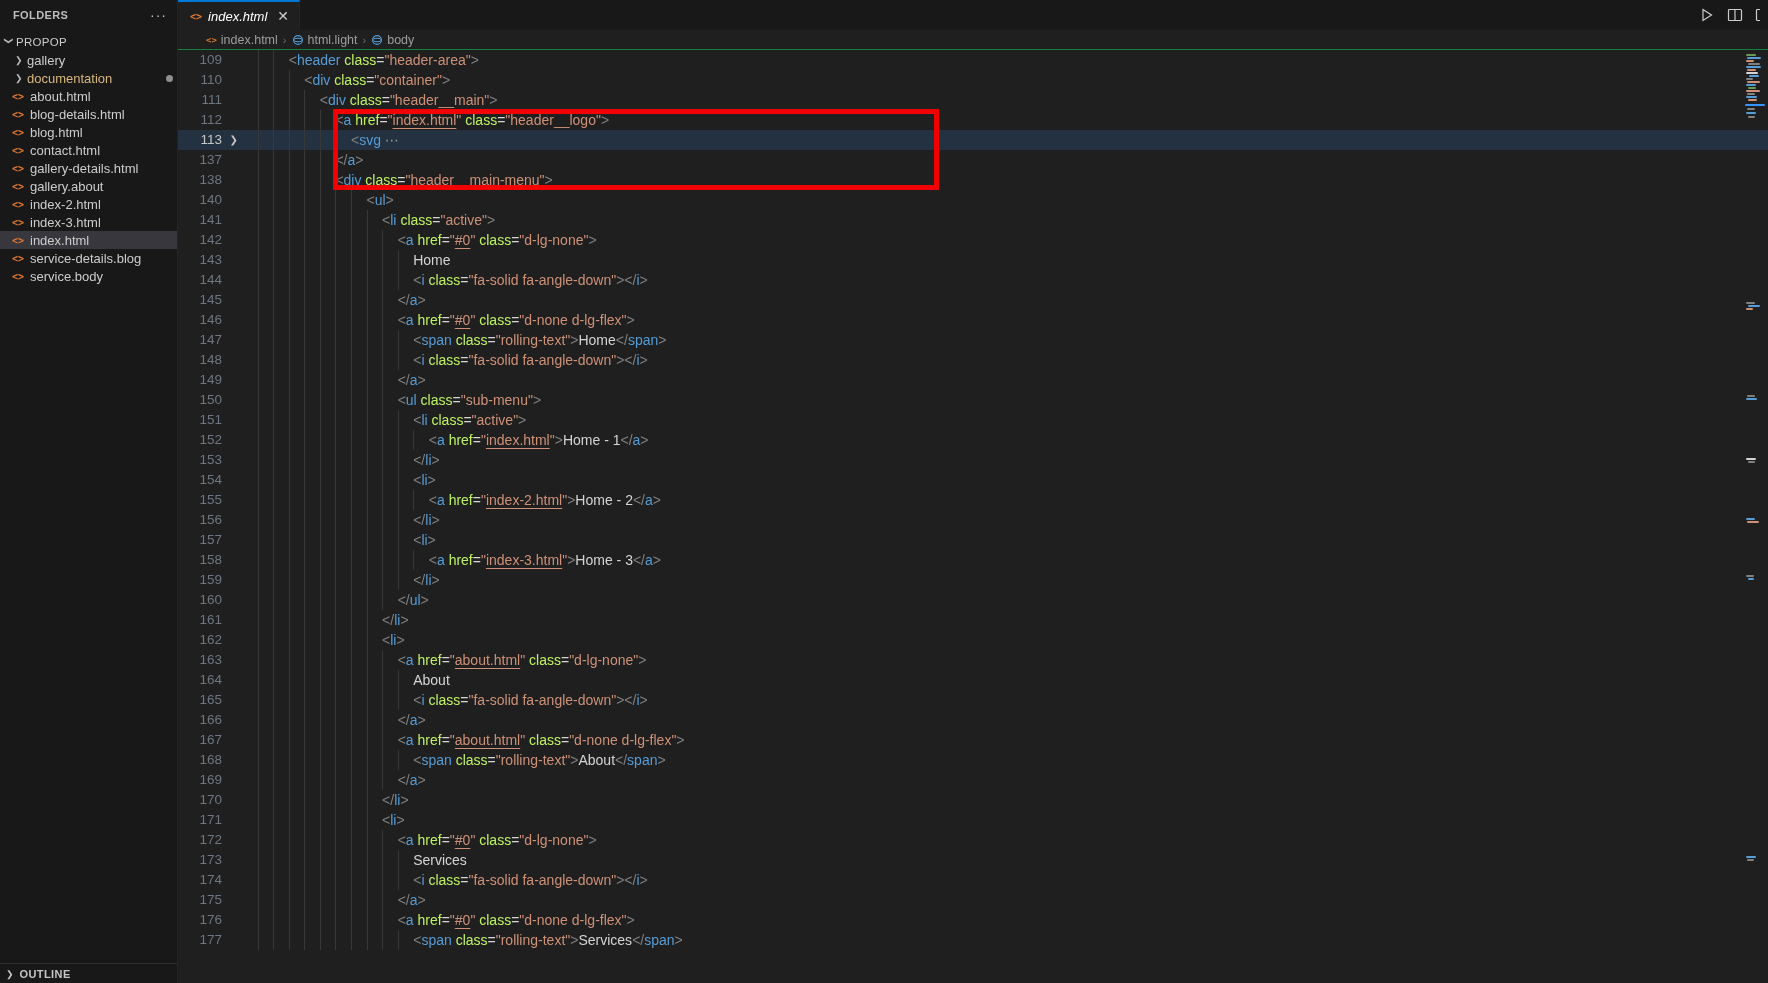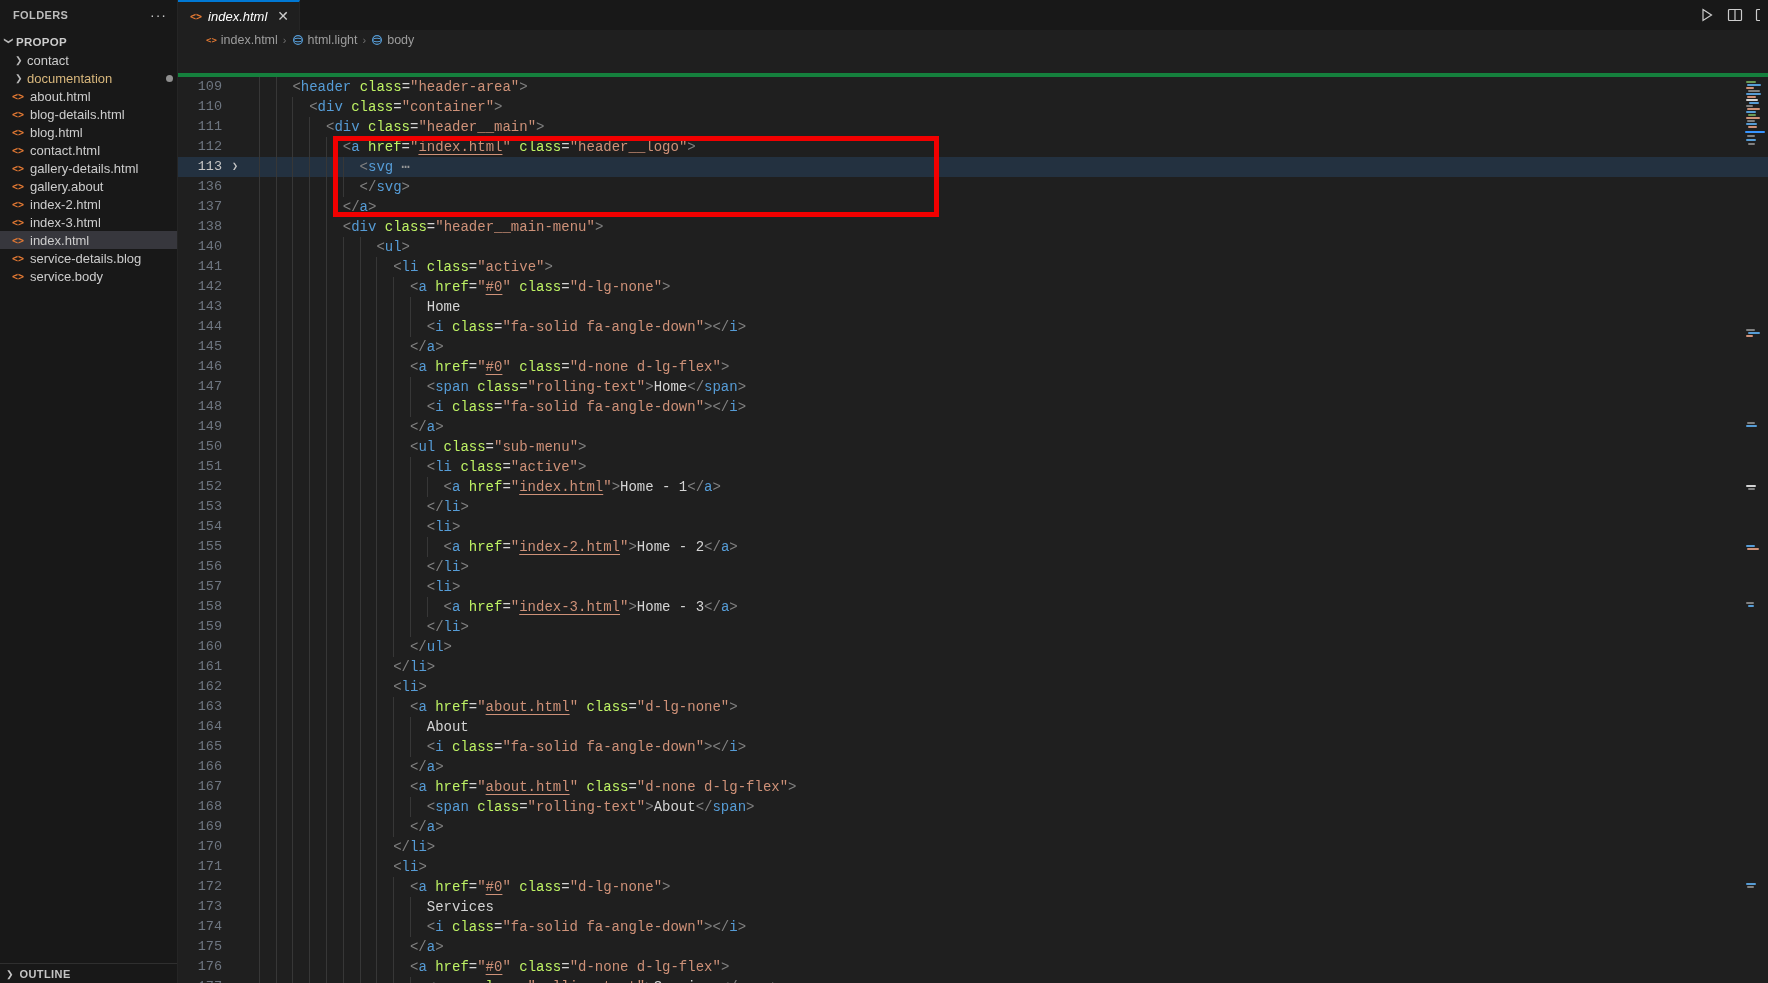--- a/index.html
+++ b/index.html
@@ -13,21 +13,21 @@
   .sb-header { display:flex; align-items:center; justify-content:space-between;
                height:30px; padding:0 10px 0 13px; }
   .sb-title { font-size:11px; font-weight:bold; color:#bdbdbd; letter-spacing:.4px; }
   .sb-more { color:#c5c5c5; font-size:14px; letter-spacing:1px; cursor:pointer; line-height:10px; }
   .tree { position:absolute; top:33px; left:0; right:0; }
   .trow { position:relative; display:flex; align-items:center; height:18px;
           font-size:13px; color:#cccccc; white-space:nowrap; cursor:pointer; }
   .trow.selected { background:#37373d; }
   .trow .chev { width:10px; margin-left:15px; font-size:9px; color:#b8b8b8; flex:none; }
   .trow.root .chev { margin-left:4px; }
-  .trow.root .lbl { font-weight:bold; font-size:11.5px; letter-spacing:.3px; }
+  .trow.root .lbl { font-weight:normal; font-size:11.5px; letter-spacing:.3px; }
   .trow .ficon { width:16px; margin-left:12px; flex:none; color:#e37933; font-weight:bold;
                  font-size:10px; font-family:"DejaVu Sans Mono", monospace; }
   .trow .lbl { margin-left:2px; }
   .trow .gold { color:#d8b77c; }
   .badge-dot { position:absolute; right:4px; top:6px; width:7px; height:7px;
                border-radius:50%; background:#8f8f8f; }
   .outline-bar { position:absolute; bottom:0; left:0; right:0; height:20px;
                  display:flex; align-items:center; border-top:1px solid #2f2f2f;
                  background:#181818; cursor:pointer; }
   .outline-bar .chev { font-size:9px; color:#c5c5c5; margin:0 6px 0 6px; }
@@ -52,22 +52,22 @@
   .breadcrumb { height:19px; display:flex; align-items:center; gap:3px;
                 padding-left:28px; font-size:12.5px; color:#9d9d9d; background:#1f1f1f; }
   .bc-item { display:flex; align-items:center; gap:4px; cursor:pointer; }
   .bc-sep { color:#6f6f6f; font-size:11px; margin:0 2px; }
   .bc-ficon { color:#e37933; font-weight:bold; font-size:9px;
               font-family:"DejaVu Sans Mono", monospace; }
   .bc-sym svg { display:block; }
 
   
   .code-area { position:absolute; top:49px; left:0; right:0; bottom:0;
-               overflow:hidden; border-top:4px solid #15803d;
-               font-family:Liberation Mono, monospace; font-size:14px;margin-top:24px; }
+               overflow:hidden; border-top:1px solid #15803d;
+               font-family:Liberation Sans, sans-serif; font-size:14px; }
   .crow { position:relative; display:flex; height:20px; line-height:20px; white-space:pre; }
   .crow.sel { background:#233140; }
   .gutter { position:relative; width:64px; flex:none; text-align:right;
             padding-right:20px; color:#6e7681; font-size:13.5px; }
   .crow.sel .gutter { color:#c6c6c6; }
   .fold-chev { position:absolute; right:4px; top:0; color:#c5c5c5; font-size:10px; }
   .ctext { flex:1; color:#d4d4d4; }
   .ind { display:inline-block; width:2ch; }
   .ind.g { box-shadow:inset 1px 0 0 #373737; }
   .tk-p { color:#808080; } .tk-t { color:#569cd6; } .tk-a { color:#bef264; }
@@ -91,21 +91,21 @@
       <span class="sb-title">FOLDERS</span>
       <span class="sb-more">···</span>
     </div>
     <div class="tree" id="tree">
         <div class="trow root">
           <span class="chev" style="display: inline-block; transform: rotate(90deg);">❯</span>
           <span class="lbl">PROPOP</span>
         </div>
         <div class="trow">
           <span class="chev">❯</span>
-          <span class="lbl">contact</span>
+          <span class="lbl">gallery</span>
         </div>
         <div class="trow">
           <span class="chev">❯</span>
           <span class="lbl gold">documentation</span>
           <span class="badge-dot"></span>
         </div>
         <div class="trow">
           <span class="ficon">&lt;&gt;</span>
           <span class="lbl">about.html</span>
         </div>
@@ -211,21 +211,20 @@
       </span>
     </div>
 
     <div class="code-area" id="code">
       <div class="red-annotation"></div>
       <div class="crow"><span class="gutter">109</span><span class="ctext"><span class="ind">  </span><span class="ind g">  </span><span class="ind g">  </span><span class="tk-p">&lt;</span><span class="tk-t">header</span><span class="tk-o"> </span><span class="tk-a">class</span><span class="tk-o">=</span><span class="tk-s">"header-area"</span><span class="tk-p">&gt;</span></span></div>
         <div class="crow"><span class="gutter">110</span><span class="ctext"><span class="ind">  </span><span class="ind g">  </span><span class="ind g">  </span><span class="ind g">  </span><span class="tk-p">&lt;</span><span class="tk-t">div</span><span class="tk-o"> </span><span class="tk-a">class</span><span class="tk-o">=</span><span class="tk-s">"container"</span><span class="tk-p">&gt;</span></span></div>
         <div class="crow"><span class="gutter">111</span><span class="ctext"><span class="ind">  </span><span class="ind g">  </span><span class="ind g">  </span><span class="ind g">  </span><span class="ind g">  </span><span class="tk-p">&lt;</span><span class="tk-t">div</span><span class="tk-o"> </span><span class="tk-a">class</span><span class="tk-o">=</span><span class="tk-s">"header__main"</span><span class="tk-p">&gt;</span></span></div>
         <div class="crow"><span class="gutter">112</span><span class="ctext"><span class="ind">  </span><span class="ind g">  </span><span class="ind g">  </span><span class="ind g">  </span><span class="ind g">  </span><span class="ind g">  </span><span class="tk-p">&lt;</span><span class="tk-t">a</span><span class="tk-o"> </span><span class="tk-a">href</span><span class="tk-o">=</span><span class="tk-s">"</span><span class="tk-u">index.html</span><span class="tk-s">"</span><span class="tk-o"> </span><span class="tk-a">class</span><span class="tk-o">=</span><span class="tk-s">"header__logo"</span><span class="tk-p">&gt;</span></span></div>
         <div class="crow sel"><span class="gutter">113<span class="fold-chev">❯</span></span><span class="ctext"><span class="ind">  </span><span class="ind g">  </span><span class="ind g">  </span><span class="ind g">  </span><span class="ind g">  </span><span class="ind g">  </span><span class="ind g">  </span><span class="tk-p">&lt;</span><span class="tk-t">svg</span><span class="tk-o"> </span><span class="tk-f">⋯</span></span></div>
-        <div class="crow"><span class="gutter">136</span><span class="ctext"><span class="ind">  </span><span class="ind g">  </span><span class="ind g">  </span><span class="ind g">  </span><span class="ind g">  </span><span class="ind g">  </span><span class="ind g">  </span><span class="tk-p">&lt;/</span><span class="tk-t">svg</span><span class="tk-p">&gt;</span></span></div>
         <div class="crow"><span class="gutter">137</span><span class="ctext"><span class="ind">  </span><span class="ind g">  </span><span class="ind g">  </span><span class="ind g">  </span><span class="ind g">  </span><span class="ind g">  </span><span class="tk-p">&lt;/</span><span class="tk-t">a</span><span class="tk-p">&gt;</span></span></div>
         <div class="crow"><span class="gutter">138</span><span class="ctext"><span class="ind">  </span><span class="ind g">  </span><span class="ind g">  </span><span class="ind g">  </span><span class="ind g">  </span><span class="ind g">  </span><span class="tk-p">&lt;</span><span class="tk-t">div</span><span class="tk-o"> </span><span class="tk-a">class</span><span class="tk-o">=</span><span class="tk-s">"header__main-menu"</span><span class="tk-p">&gt;</span></span></div>
         <div class="crow"><span class="gutter">140</span><span class="ctext"><span class="ind">  </span><span class="ind g">  </span><span class="ind g">  </span><span class="ind g">  </span><span class="ind g">  </span><span class="ind g">  </span><span class="ind g">  </span><span class="ind g">  </span><span class="tk-p">&lt;</span><span class="tk-t">ul</span><span class="tk-p">&gt;</span></span></div>
         <div class="crow"><span class="gutter">141</span><span class="ctext"><span class="ind">  </span><span class="ind g">  </span><span class="ind g">  </span><span class="ind g">  </span><span class="ind g">  </span><span class="ind g">  </span><span class="ind g">  </span><span class="ind g">  </span><span class="ind g">  </span><span class="tk-p">&lt;</span><span class="tk-t">li</span><span class="tk-o"> </span><span class="tk-a">class</span><span class="tk-o">=</span><span class="tk-s">"active"</span><span class="tk-p">&gt;</span></span></div>
         <div class="crow"><span class="gutter">142</span><span class="ctext"><span class="ind">  </span><span class="ind g">  </span><span class="ind g">  </span><span class="ind g">  </span><span class="ind g">  </span><span class="ind g">  </span><span class="ind g">  </span><span class="ind g">  </span><span class="ind g">  </span><span class="ind g">  </span><span class="tk-p">&lt;</span><span class="tk-t">a</span><span class="tk-o"> </span><span class="tk-a">href</span><span class="tk-o">=</span><span class="tk-s">"</span><span class="tk-u">#0</span><span class="tk-s">"</span><span class="tk-o"> </span><span class="tk-a">class</span><span class="tk-o">=</span><span class="tk-s">"d-lg-none"</span><span class="tk-p">&gt;</span></span></div>
         <div class="crow"><span class="gutter">143</span><span class="ctext"><span class="ind">  </span><span class="ind g">  </span><span class="ind g">  </span><span class="ind g">  </span><span class="ind g">  </span><span class="ind g">  </span><span class="ind g">  </span><span class="ind g">  </span><span class="ind g">  </span><span class="ind g">  </span><span class="ind g">  </span><span class="tk-x">Home</span></span></div>
         <div class="crow"><span class="gutter">144</span><span class="ctext"><span class="ind">  </span><span class="ind g">  </span><span class="ind g">  </span><span class="ind g">  </span><span class="ind g">  </span><span class="ind g">  </span><span class="ind g">  </span><span class="ind g">  </span><span class="ind g">  </span><span class="ind g">  </span><span class="ind g">  </span><span class="tk-p">&lt;</span><span class="tk-t">i</span><span class="tk-o"> </span><span class="tk-a">class</span><span class="tk-o">=</span><span class="tk-s">"fa-solid fa-angle-down"</span><span class="tk-p">&gt;</span><span class="tk-p">&lt;/</span><span class="tk-t">i</span><span class="tk-p">&gt;</span></span></div>
         <div class="crow"><span class="gutter">145</span><span class="ctext"><span class="ind">  </span><span class="ind g">  </span><span class="ind g">  </span><span class="ind g">  </span><span class="ind g">  </span><span class="ind g">  </span><span class="ind g">  </span><span class="ind g">  </span><span class="ind g">  </span><span class="ind g">  </span><span class="tk-p">&lt;/</span><span class="tk-t">a</span><span class="tk-p">&gt;</span></span></div>
         <div class="crow"><span class="gutter">146</span><span class="ctext"><span class="ind">  </span><span class="ind g">  </span><span class="ind g">  </span><span class="ind g">  </span><span class="ind g">  </span><span class="ind g">  </span><span class="ind g">  </span><span class="ind g">  </span><span class="ind g">  </span><span class="ind g">  </span><span class="tk-p">&lt;</span><span class="tk-t">a</span><span class="tk-o"> </span><span class="tk-a">href</span><span class="tk-o">=</span><span class="tk-s">"</span><span class="tk-u">#0</span><span class="tk-s">"</span><span class="tk-o"> </span><span class="tk-a">class</span><span class="tk-o">=</span><span class="tk-s">"d-none d-lg-flex"</span><span class="tk-p">&gt;</span></span></div>
         <div class="crow"><span class="gutter">147</span><span class="ctext"><span class="ind">  </span><span class="ind g">  </span><span class="ind g">  </span><span class="ind g">  </span><span class="ind g">  </span><span class="ind g">  </span><span class="ind g">  </span><span class="ind g">  </span><span class="ind g">  </span><span class="ind g">  </span><span class="ind g">  </span><span class="tk-p">&lt;</span><span class="tk-t">span</span><span class="tk-o"> </span><span class="tk-a">class</span><span class="tk-o">=</span><span class="tk-s">"rolling-text"</span><span class="tk-p">&gt;</span><span class="tk-x">Home</span><span class="tk-p">&lt;/</span><span class="tk-t">span</span><span class="tk-p">&gt;</span></span></div>

